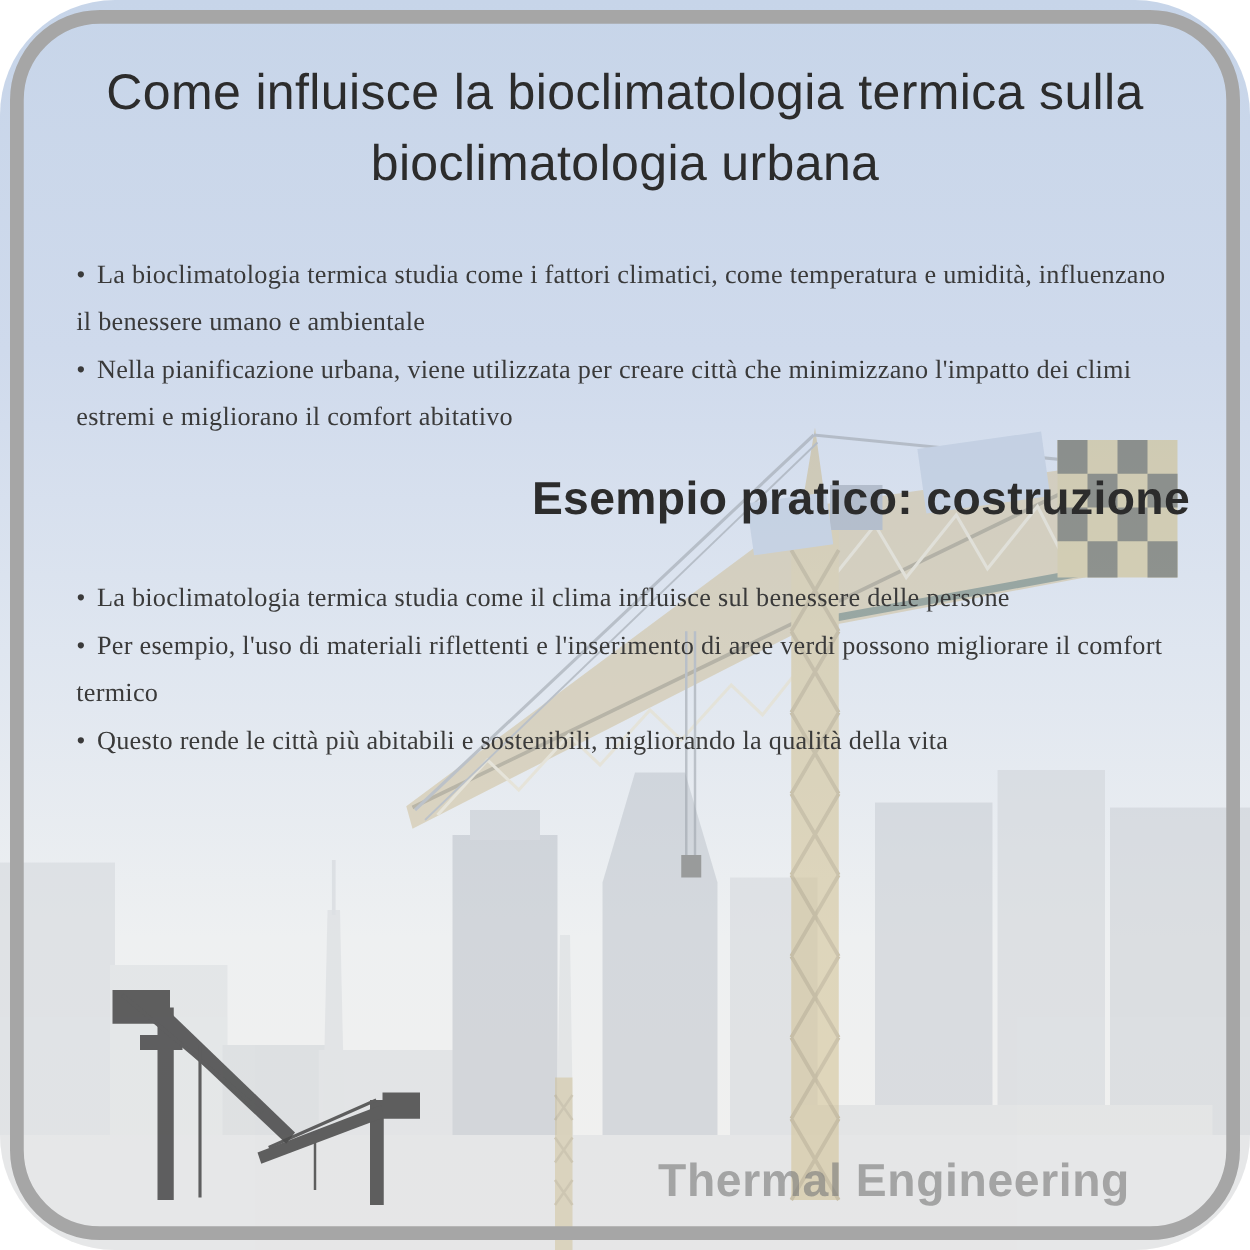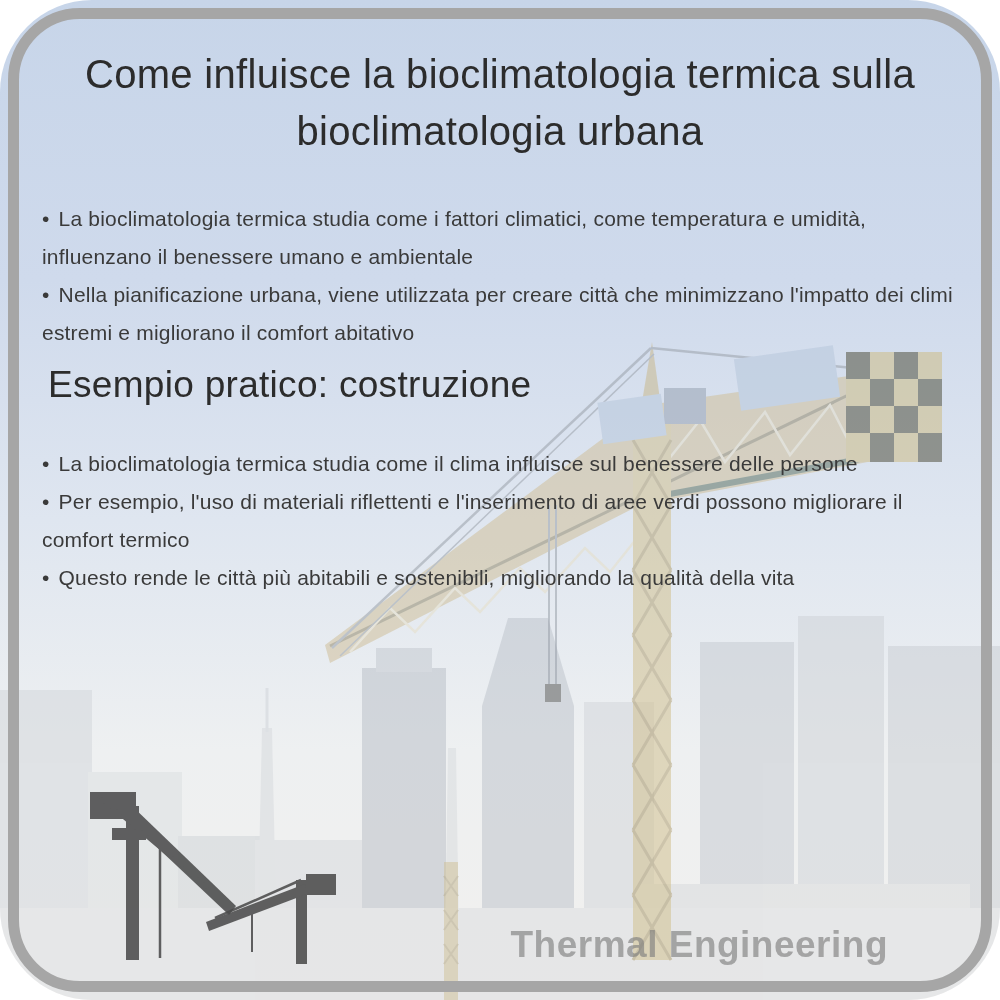--- a/index.html
+++ b/index.html
@@ -16,33 +16,33 @@
     position:absolute;inset:8px;border:11px solid #a6a6a6;border-radius:72px;
     pointer-events:none;
   }
   .content{position:absolute;inset:0;color:#383838;}
   h1.title{
     margin:46px 48px 4px;text-align:center;font-weight:500;color:#2c2c2c;
     font-size:40px;line-height:57px;letter-spacing:.3px;
   }
   h1.title .tl{display:block;}
   ul.blist{
-    list-style:none;margin:0;padding:0 42px;
-    font-size:21px;line-height:38px;letter-spacing:.2px;color:#3a3a3a;
+    list-style:none;margin:0;padding:0 61px;
+    font-size:21px;line-height:38px;letter-spacing:.2px;color:#3a3a3a;font-family:Liberation Serif, serif;
   }
   ul.blist.intro{margin-top:40px;}
   ul.blist.example{margin-top:38px;}
   ul.blist li{margin:0;}
   .mk{display:inline-block;margin-right:9px;}
   h2.sec{
-    margin:11px 48px 0;text-align:left;font-weight:400;color:#2c2c2c;
+    margin:25px 48px 0;text-align:right;font-weight:700;color:#2c2c2c;
     font-size:37px;line-height:44px;letter-spacing:.3px;
   }
   .watermark{
-    position:absolute;right:112px;bottom:34px;
+    position:absolute;right:96px;bottom:34px;
     font-size:37px;font-weight:bold;letter-spacing:.5px;
     color:rgba(122,122,122,0.62);
   }
 </style>
 </head>
 <body>
 
 <div class="stage">
   <div class="card">
 

